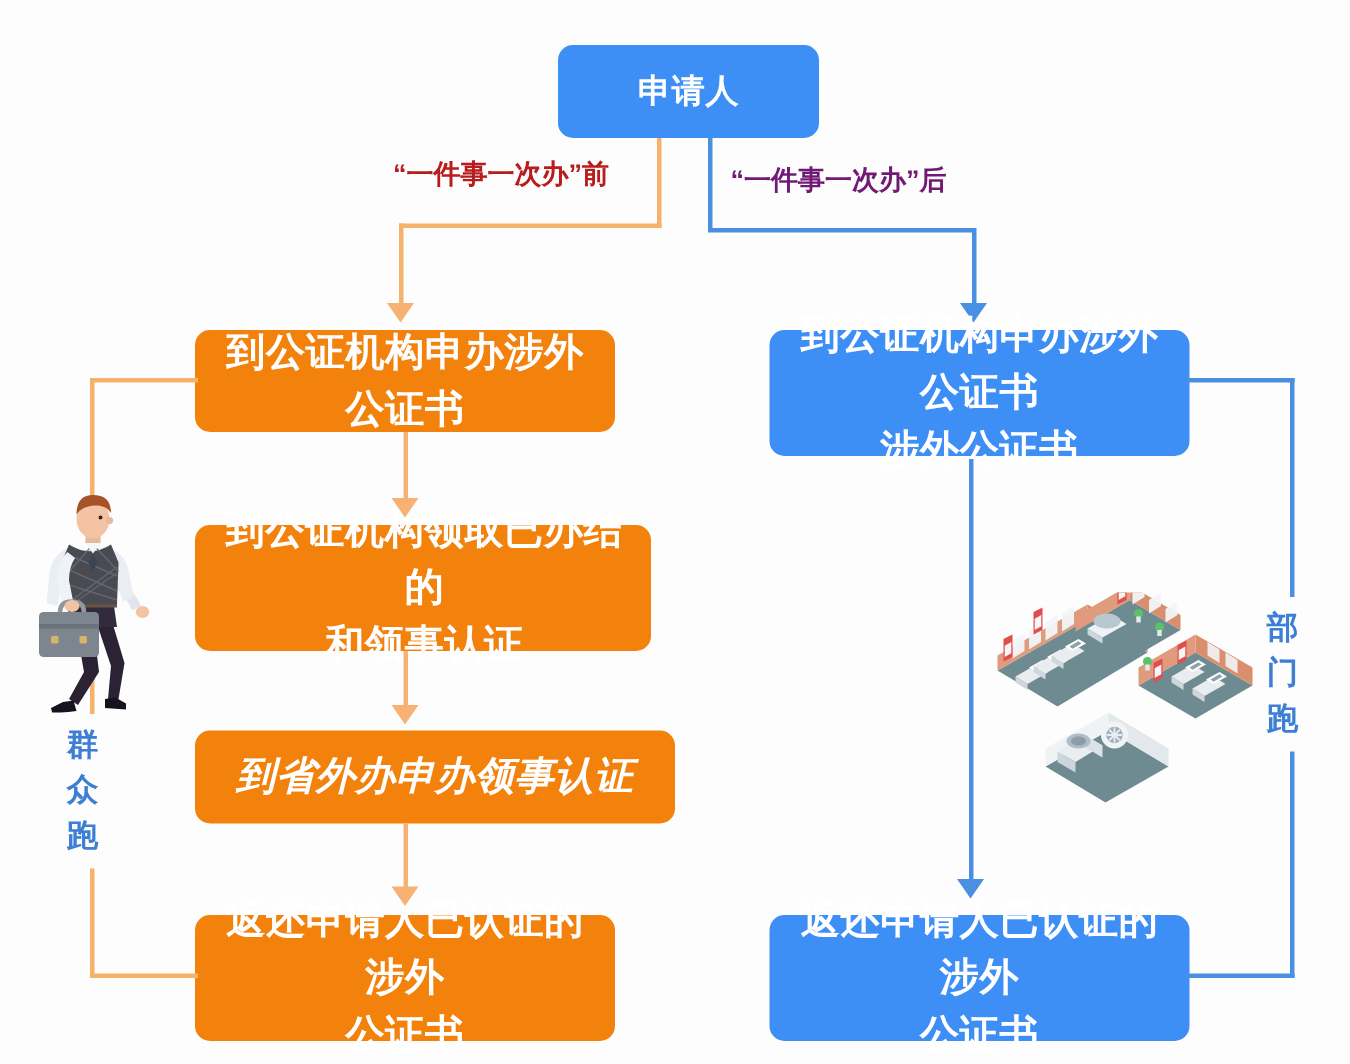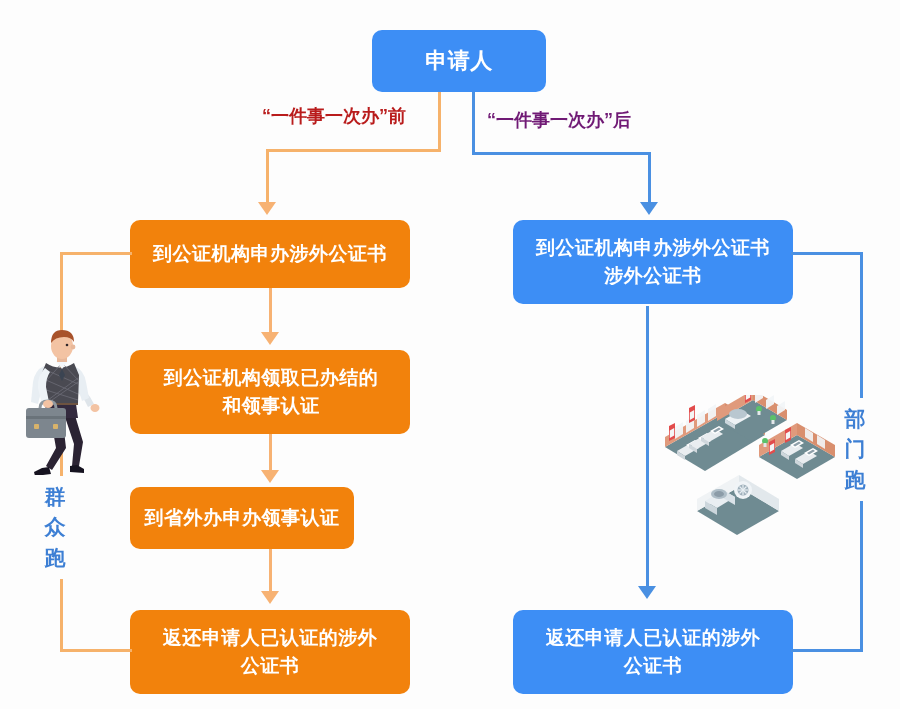--- a/index.html
+++ b/index.html
@@ -20,35 +20,35 @@
 
   
   .node {
     position: absolute;
     display: flex;
     align-items: center;
     justify-content: center;
     text-align: center;
     border-radius: 10px;
     color: #ffffff;
-    font-size: 19px;
+    font-size: 26px;
     font-weight: bold;
     line-height: 1.45;
     letter-spacing: 0.5px;
     box-sizing: border-box;
     padding: 4px 10px;
   }
   .node.blue   { background: #3d8ef5; }
   .node.orange { background: #f2820c; }
 
   #node-applicant { left: 372px; top: 30px;  width: 174px; height: 62px;  font-size: 22px; text-align: center; }
 
   #node-o1 { left: 130px; top: 220px; width: 280px; height: 68px; }
-  #node-o2 { left: 130px; top: 350px; width: 280px; height: 84px; padding-left: 12px; }
-  #node-o3 { left: 130px; top: 487px; width: 224px; height: 62px; }
+  #node-o2 { left: 130px; top: 350px; width: 304px; height: 84px; padding-left: 12px; }
+  #node-o3 { left: 130px; top: 487px; width: 320px; height: 62px; font-style: italic; }
   #node-o4 { left: 130px; top: 610px; width: 280px; height: 84px; }
 
   #node-b1 { left: 513px; top: 220px; width: 280px; height: 84px; }
   #node-b2 { left: 513px; top: 610px; width: 280px; height: 84px; }
 
   
   .branch-label {
     position: absolute;
     font-size: 18px;
     font-weight: bold;

